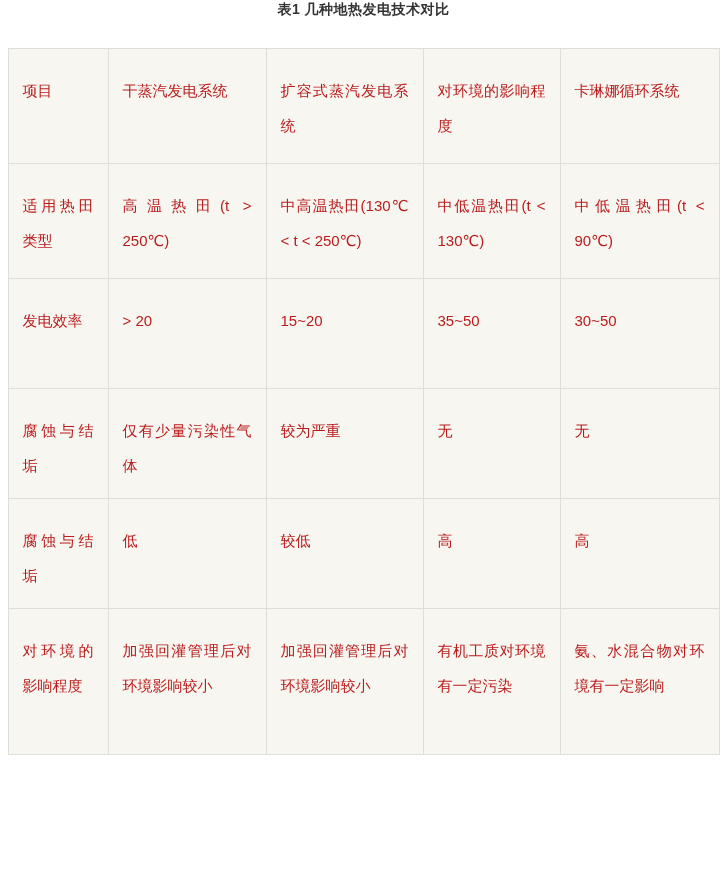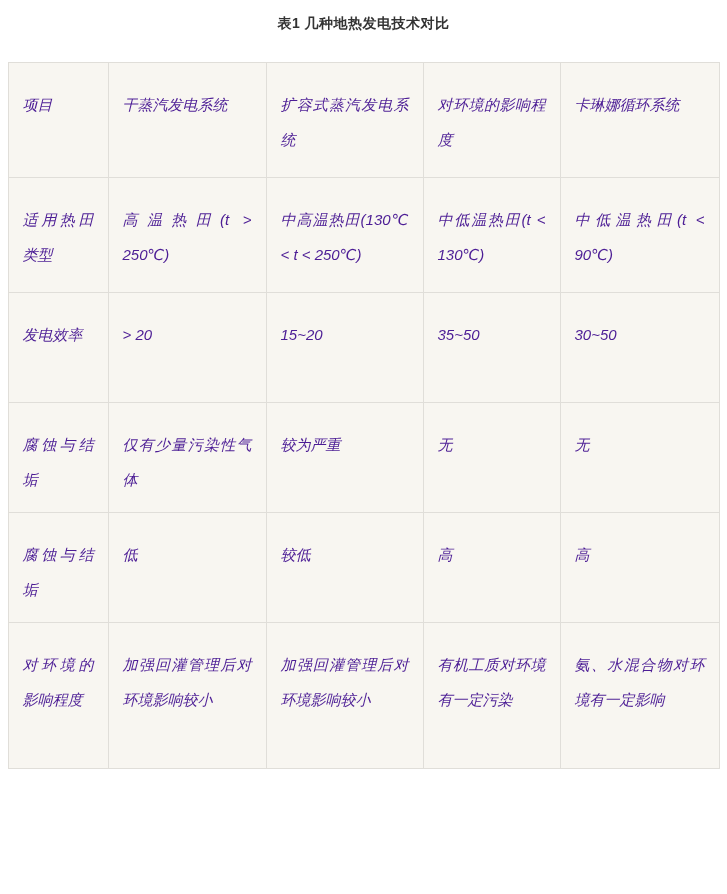--- a/index.html
+++ b/index.html
@@ -8,46 +8,45 @@
     background: #ffffff;
     font-family: "Liberation Sans", "DejaVu Sans", sans-serif;
   }
   .page {
     width: 727px;
     height: 894px;
     background: #ffffff;
     overflow: hidden;
   }
   .table-title {
-    padding-top: 15px;
+    padding-top: 1px;
     text-align: center;
     font-size: 14px;
     font-weight: 600;
     color: #333333;
     letter-spacing: 0.5px;
   }
   table.compare-table {
     border-collapse: collapse;
     table-layout: fixed;
     width: 711px;
     margin: 29px auto 0 auto;
   }
   table.compare-table td, table.compare-table th {
     border: 1px solid #e0ded9;
     background: #f8f6f1;
-    color: #4c1d95;
+    color: #b91c1c;
     font-size: 15px;
     font-weight: 400;
     line-height: 35px;
     vertical-align: top;
     text-align: justify;
     text-justify: inter-ideograph;
     padding: 24px 14px 14px 14px;
     overflow: hidden;
-    font-style: italic;
   }
   tr.r-115 { height: 115px; }
   tr.r-110 { height: 110px; margin-left: 47px; }
   tr.r-146 { height: 146px; }
 </style>
 </head>
 <body>
 
 <div class="page">
 

